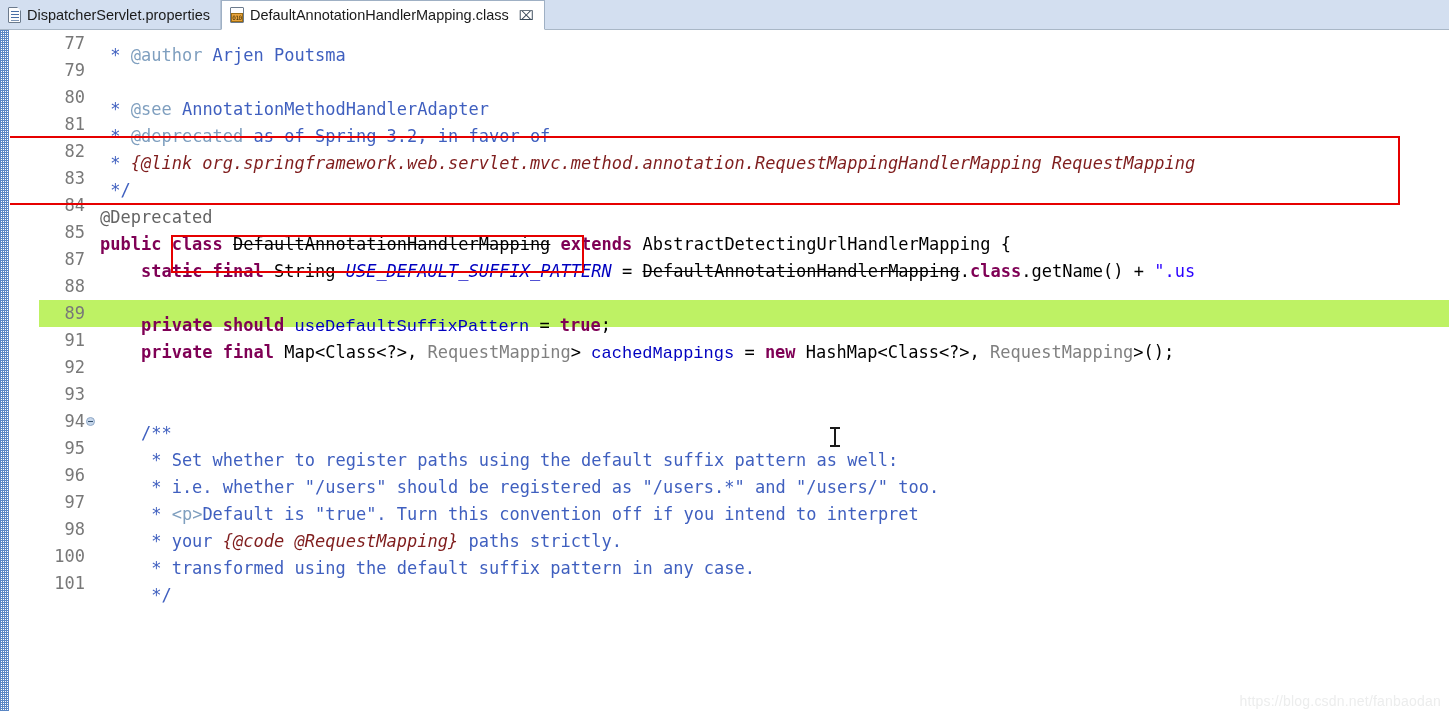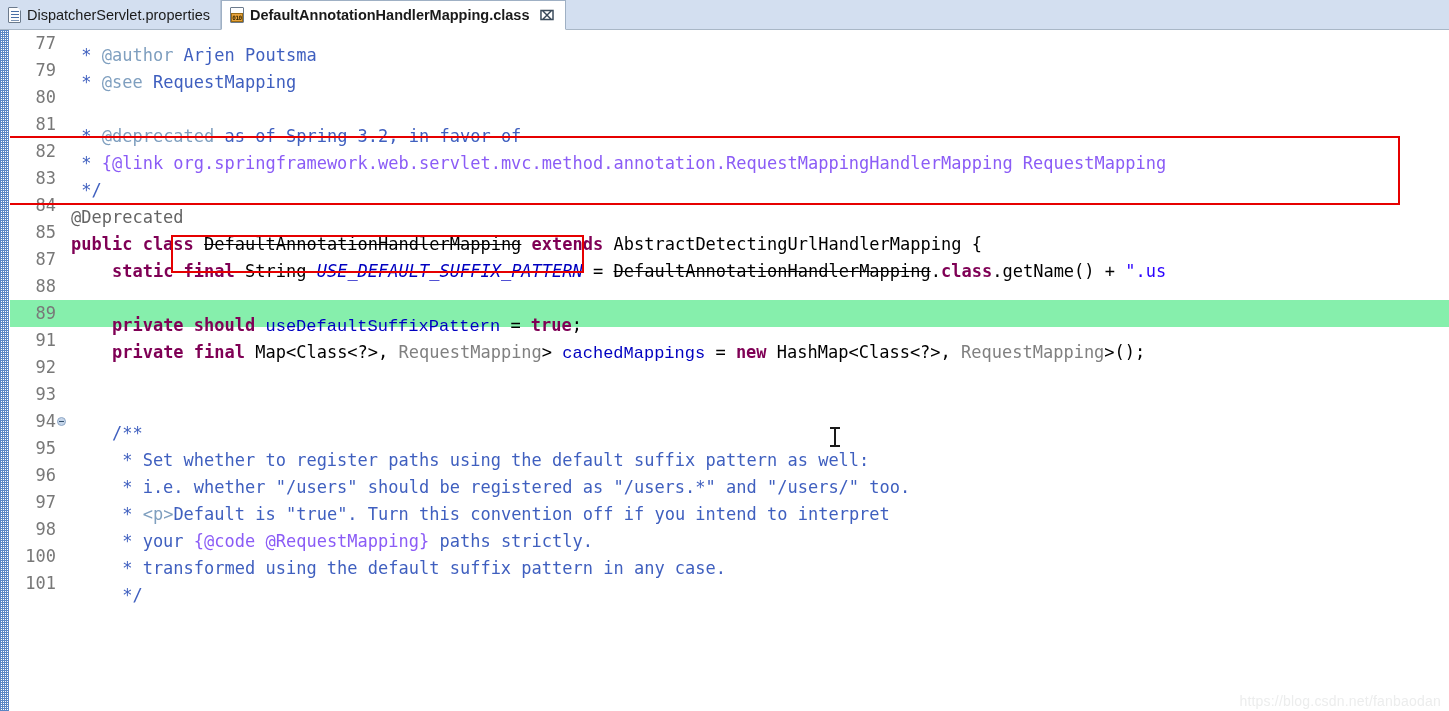--- a/index.html
+++ b/index.html
@@ -43,21 +43,20 @@
     border-right: 1px solid #b6c4d6;
   }
   .tab.active {
     background: #ffffff;
     border-left: 1px solid #9fb0c4;
     border-right: 1px solid #9fb0c4;
     border-top: 1px solid #9fb0c4;
     border-bottom: 1px solid #ffffff;
     margin-bottom: -1px;
     z-index: 3;
-    font-weight: bold;
   }
   .tabfill { flex: 1 1 auto; background: #d3dff0; }
 
   
   .ico-props {
     position: relative;
     width: 13px; height: 16px;
     background: #fdfdfd;
     border: 1px solid #6b7a8c;
     border-radius: 1px;
@@ -146,22 +145,23 @@
     overflow: hidden;
   }
 
   .line {
     position: relative;
     height: 27px;
     line-height: 27px;
     white-space: pre;
     font-family: "DejaVu Sans Mono", monospace;
     font-size: 17px;
-  }
-  .line.highlight { background: #86efac; }
+    margin-left: 29px;
+  }
+  .line.highlight { background: #bef264; }
 
   .lineno {
     position: absolute;
     left: 0; top: 0;
     width: 46px;
     text-align: right;
     color: #787878;
     font-family: "DejaVu Sans Mono", monospace;
     font-size: 17px;
     letter-spacing: 0px;
@@ -189,21 +189,21 @@
   }
   .code {
     position: absolute;
     left: 61px; top: 12px;
     white-space: pre;
   }
 
   
   .c-cmt   { color: #3f5fbf; }              
   .c-cmt-t { color: #7f9fbf; }              
-  .c-cmt-l { color: #8b5cf6; }              
+  .c-cmt-l { color: #7f1d1d; font-style: italic; }              
   .c-kw    { color: #7f0055; font-weight: bold; }  
   .c-txt   { color: #000000; }
   .c-fld   { color: #0000c0; font-family: Liberation Mono, monospace; }              
   .c-sfld  { color: #0000c0; font-style: italic; text-align: center; } 
   .c-str   { color: #2a00ff; }
   .c-anno  { color: #646464; }              
   .c-dim   { color: #808080; }              
   .c-dep   { text-decoration: line-through; }
 
   
@@ -279,25 +279,25 @@
       <div class="gutter-sep"></div>
 
       <div class="line">
         <span class="lineno">77</span>
         <span class="code"><span class="c-cmt"> * </span><span class="c-cmt-t">@author</span><span class="c-cmt"> Arjen Poutsma</span></span>
       </div>
 
 
       <div class="line">
         <span class="lineno">79</span>
-        <span class="code"><span class="c-cmt"> * </span><span class="c-cmt-t">@see</span><span class="c-cmt"> RequestMapping</span></span>
       </div>
 
       <div class="line">
         <span class="lineno">80</span>
+        <span class="code"><span class="c-cmt"> * </span><span class="c-cmt-t">@see</span><span class="c-cmt"> AnnotationMethodHandlerAdapter</span></span>
       </div>
 
       <div class="line">
         <span class="lineno">81</span>
         <span class="code"><span class="c-cmt"> * </span><span class="c-cmt-t">@deprecated</span><span class="c-cmt"> as of Spring 3.2, in favor of</span></span>
       </div>
 
       <div class="line">
         <span class="lineno">82</span>
         <span class="code"><span class="c-cmt"> * </span><span class="c-cmt-l">{@link org.springframework.web.servlet.mvc.method.annotation.RequestMappingHandlerMapping RequestMapping</span></span>

